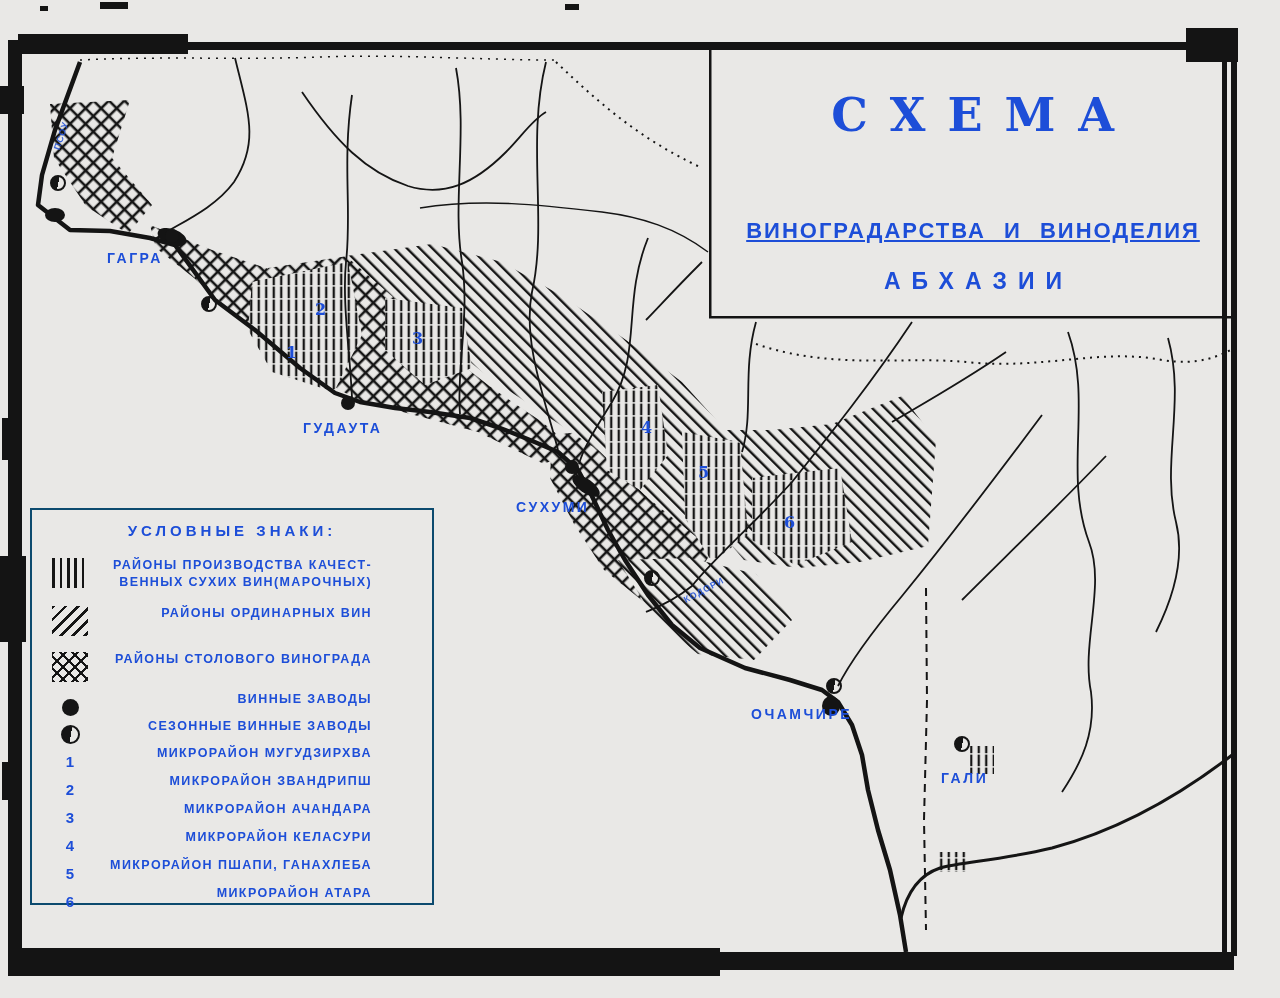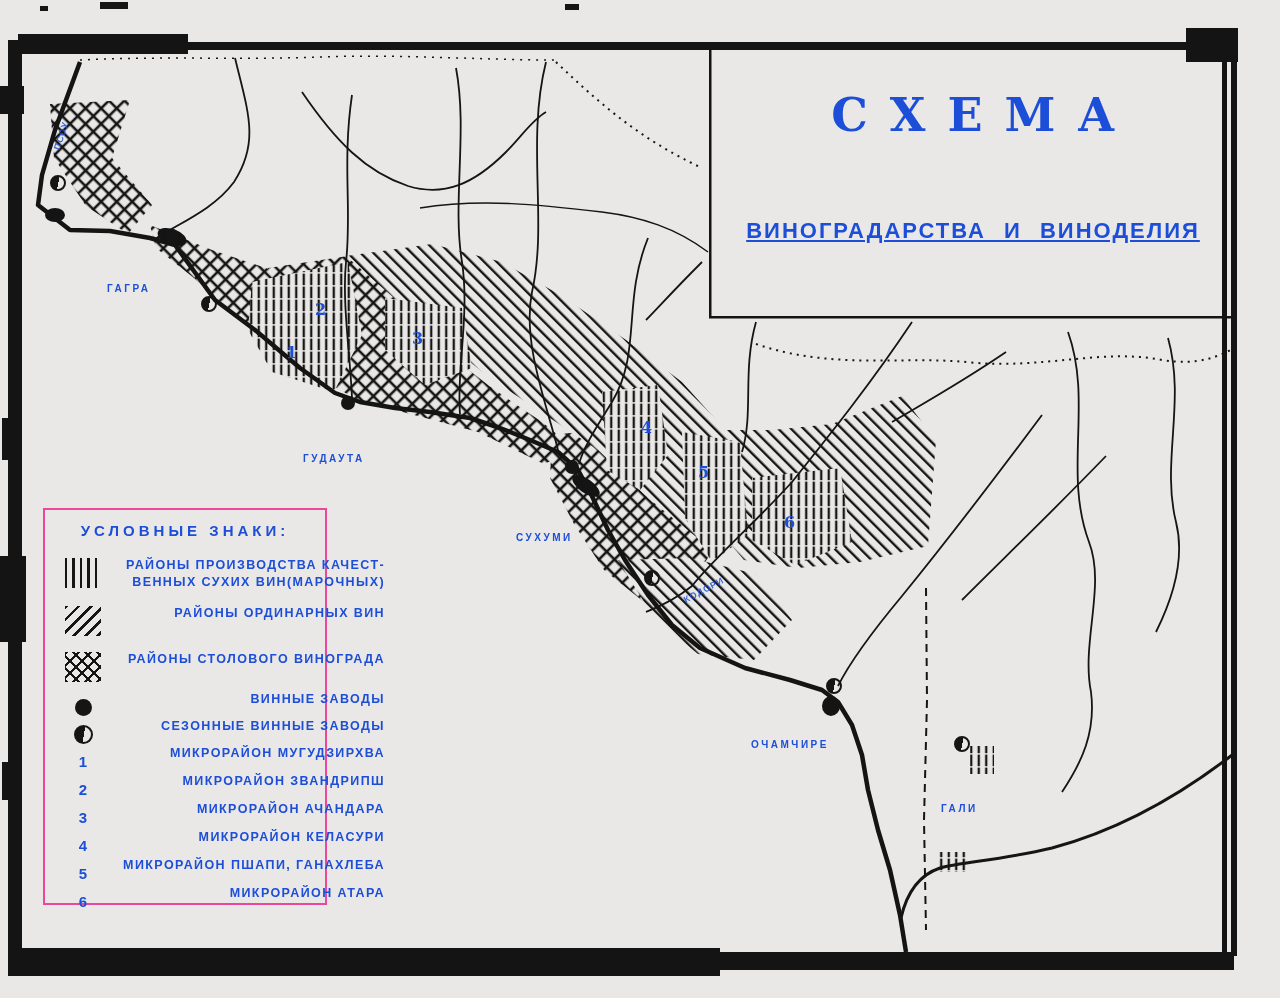--- a/index.html
+++ b/index.html
@@ -5,36 +5,36 @@
   html,body{margin:0;padding:0;background:#e9e8e6;width:1280px;height:998px;overflow:hidden;}
   .page{position:relative;width:1280px;height:998px;background:#e9e8e6;font-family:"Liberation Sans",sans-serif;color:#1d4ed8;}
   svg{position:absolute;left:0;top:0;}
   
   .title-block{position:absolute;left:712px;top:52px;width:522px;height:264px;text-align:center;}
   .title-main{position:absolute;left:0;top:36px;width:100%;font-family:"DejaVu Serif",serif;font-weight:700;font-size:46px;letter-spacing:22px;text-indent:22px;}
   .title-l2{position:absolute;left:0;top:116px;width:100%;font-weight:700;font-size:22px;letter-spacing:3px;word-spacing:42px;}
   .title-l3{position:absolute;left:0;top:166px;width:100%;font-weight:700;font-size:22px;letter-spacing:2px;word-spacing:10px;text-decoration:underline;}
   .title-l4{position:absolute;left:0;top:216px;width:100%;font-weight:700;font-size:23px;letter-spacing:11px;text-indent:11px;}
   
-  .legend{position:absolute;left:43px;top:508px;width:284px;height:397px;border:2px solid #ec4899;background:#e9e8e6;box-sizing:border-box;}
+  .legend{position:absolute;left:30px;top:508px;width:404px;height:397px;border:2px solid #0c4a6e;background:#e9e8e6;box-sizing:border-box;}
   .legend-header{position:absolute;left:0;top:12px;width:100%;text-align:center;font-weight:700;font-size:15px;letter-spacing:4px;}
   .legend-row{position:absolute;left:0;width:100%;height:36px;}
   .legend-sym{position:absolute;left:12px;top:0;width:52px;height:34px;display:flex;align-items:center;justify-content:center;}
   .legend-label{position:absolute;left:64px;top:1px;width:276px;font-weight:700;font-size:12.5px;letter-spacing:1.4px;line-height:1.35;white-space:pre-line;text-align:right;}
   .swatch{width:36px;height:30px;}
   .sw-vlines{background:repeating-linear-gradient(90deg,#151515 0 2.5px,transparent 2.5px 7.5px);}
   .sw-diag{background:repeating-linear-gradient(135deg,#151515 0 2.8px,transparent 2.8px 8.5px);}
   .sw-cross{background:repeating-linear-gradient(45deg,#151515 0 2.6px,transparent 2.6px 8.5px),repeating-linear-gradient(135deg,#151515 0 2.6px,transparent 2.6px 8.5px);}
   .sym-dot{width:17px;height:17px;border-radius:50%;background:#151515;}
   .sym-half{width:15px;height:15px;border-radius:50%;border:2px solid #151515;background:linear-gradient(100deg,#151515 52%,rgba(0,0,0,0) 52%);}
   .sym-num{font-weight:700;font-size:15px;}
   
   .city-dot{position:absolute;width:14px;height:14px;border-radius:50%;background:#151515;}
   .city-half{position:absolute;width:12px;height:12px;border-radius:50%;border:2px solid #151515;background:linear-gradient(100deg,#151515 52%,rgba(0,0,0,0) 52%);}
-  .city-label{position:absolute;font-weight:700;font-size:10px;letter-spacing:2.5px;white-space:nowrap;margin-top:33px;}
+  .city-label{position:absolute;font-weight:700;font-size:14px;letter-spacing:2.5px;white-space:nowrap;}
   .map-number{position:absolute;font-weight:700;font-size:16px;font-family:"DejaVu Serif",serif;}
   .river-label{position:absolute;font-weight:700;font-size:9px;letter-spacing:1px;transform-origin:left top;white-space:nowrap;opacity:.85;}
 </style>
 </head>
 <body>
 
 <div class="page">
 
   <svg width="1280" height="998" viewBox="0 0 1280 998">
     <defs>
@@ -129,20 +129,21 @@
       <rect x="40" y="6" width="8" height="5"></rect>
 
       <rect x="709" y="50" width="2.5" height="268"></rect>
       <rect x="709" y="316" width="527" height="2.5"></rect>
     </g>
   </svg>
 
   <div class="title-block">
     <div class="title-main">СХЕМА</div>
     <div class="title-l3">ВИНОГРАДАРСТВА И ВИНОДЕЛИЯ</div>
+    <div class="title-l4">АБХАЗИИ</div>
   </div>
 
   <div class="legend">
     <div class="legend-header">УСЛОВНЫЕ ЗНАКИ:</div>
     <div id="legend-items">
         <div class="legend-row" style="top: 46px;">
           <div class="legend-sym">
             <div class="swatch sw-vlines"></div>
           </div>
           <div class="legend-label">РАЙОНЫ ПРОИЗВОДСТВА КАЧЕСТ-

